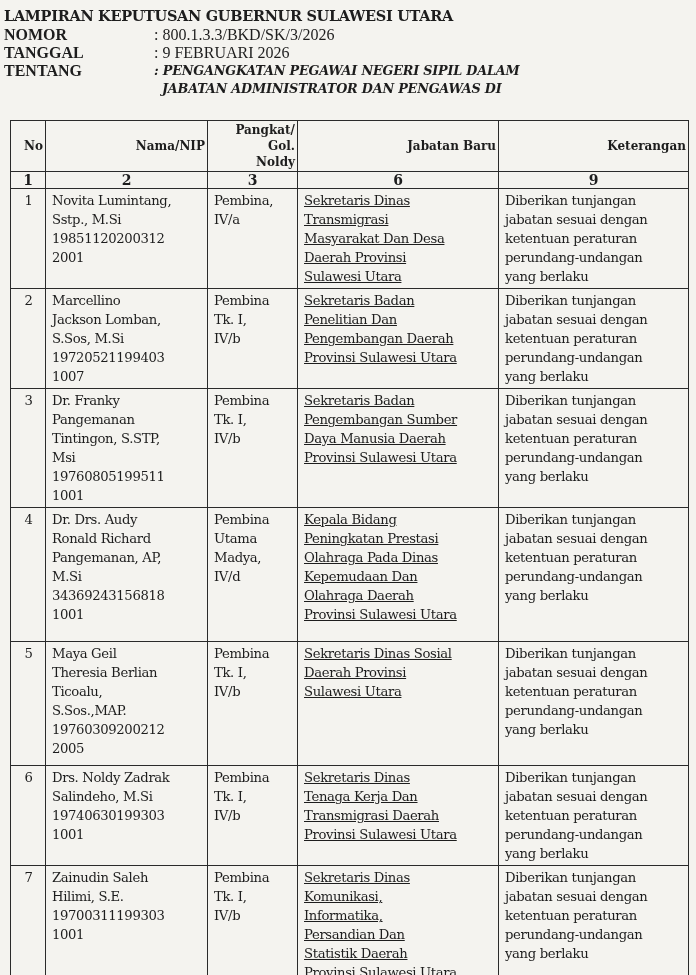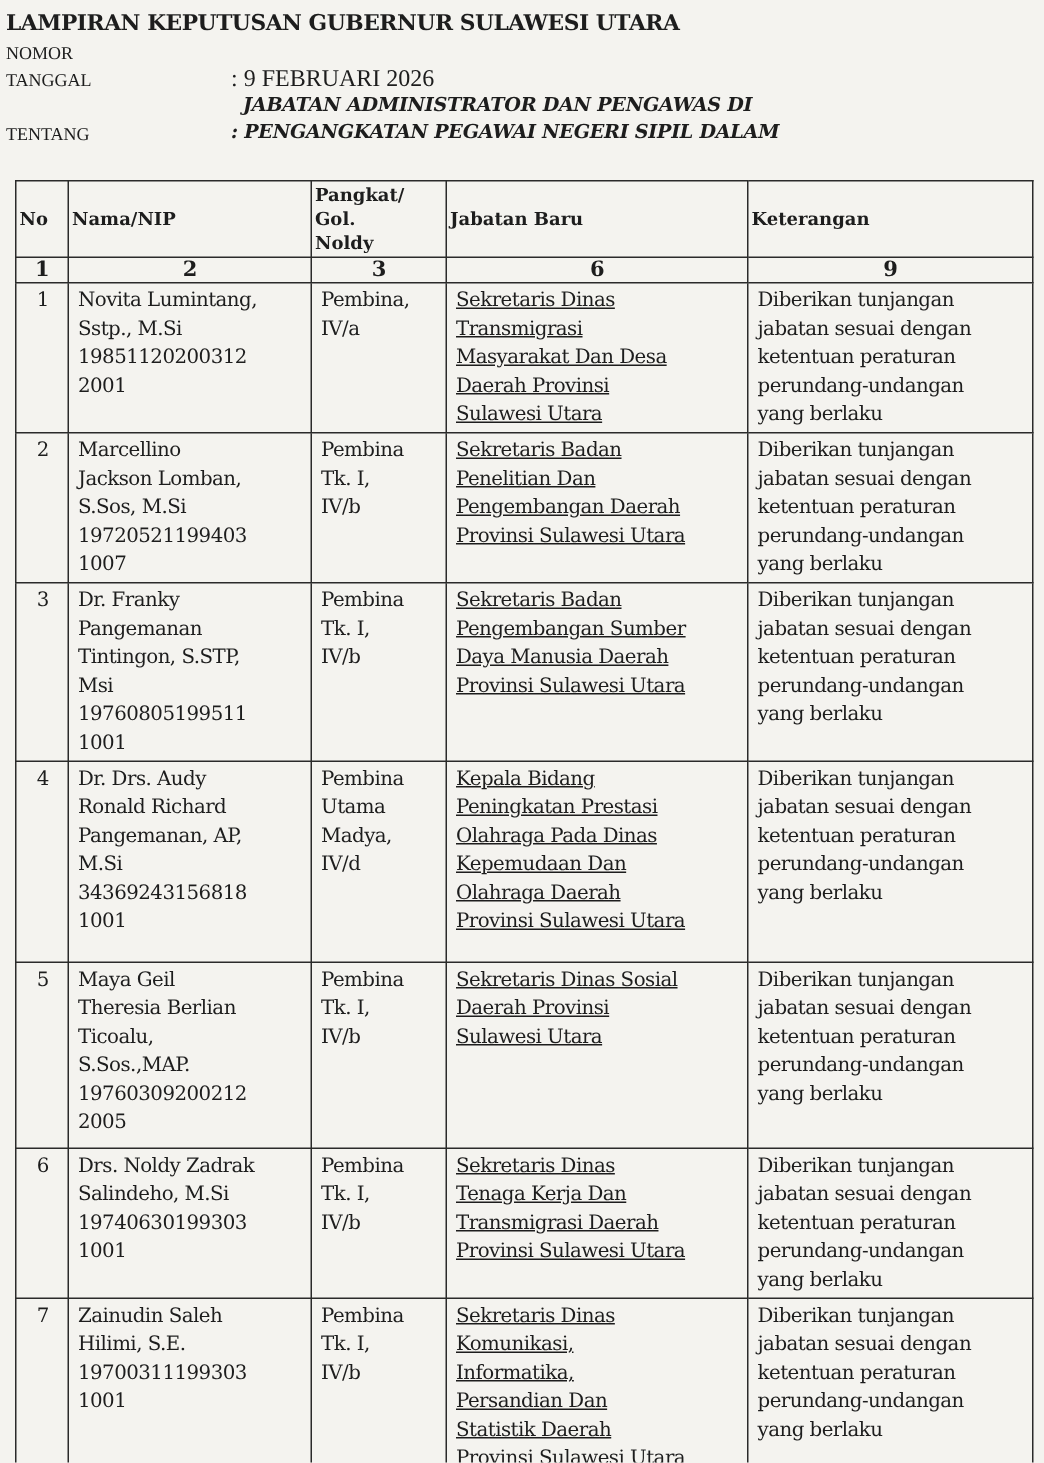--- a/index.html
+++ b/index.html
@@ -10,21 +10,21 @@
     font-family: "DejaVu Serif", "Liberation Serif", serif;
     position: relative;
   }
   .header { position: absolute; left: 4px; top: 6px; width: 670px; }
   .doc-title {
     font-family: "DejaVu Serif", serif; font-weight: bold;
     font-size: 14.5px; letter-spacing: -0.3px; line-height: 20px;
     white-space: nowrap;
   }
   .meta-row { display: flex; line-height: 18px; font-size: 15px; }
-  .meta-label { width: 150px; font-family: "Liberation Serif", serif; font-size: 12px; }
+  .meta-label { width: 150px; font-family: "Liberation Serif", serif; font-size: 16px; font-weight: bold; }
   .meta-value { font-family: "Liberation Serif", serif; font-size: 16px; }
   .subject {
     font-family: "DejaVu Serif", serif; font-style: italic; font-weight: bold;
     font-size: 12.8px; letter-spacing: -0.2px; line-height: 18px;
   }
   .subject-line { padding-left: 8px; white-space: nowrap; }
   .subject-first { padding-left: 0; }
 
   table.lamp {
     position: absolute; left: 10px; top: 120px;
@@ -32,21 +32,21 @@
     table-layout: fixed;
     width: 678px;
   }
   table.lamp th, table.lamp td {
     border: 1.5px solid #2a2a2a;
     vertical-align: top;
     padding: 2px 5px 2px 6px;
   }
   table.lamp th {
     font-family: "DejaVu Serif", serif; font-weight: bold;
-    font-size: 12px; line-height: 16px; text-align: left; vertical-align: middle;
+    font-size: 12px; line-height: 16px; text-align: right; vertical-align: middle;
     height: 48px; padding: 1px 2px;
   }
   table.lamp tr.num-row td {
     font-family: "DejaVu Serif", serif; font-weight: bold; text-align: center;
     font-size: 14px; line-height: 15px; padding: 0; height: 16px; vertical-align: middle;
   }
   table.lamp td {
     font-family: "DejaVu Serif", serif;
     font-size: 13.2px; line-height: 19px; letter-spacing: -0.35px;
   }
@@ -56,32 +56,33 @@
   td.c-pangkat { padding-right: 2px; }
   .line { display: block; white-space: nowrap; }
 </style>
 </head>
 <body>
 
 <div class="header">
   <div class="doc-title">LAMPIRAN KEPUTUSAN GUBERNUR SULAWESI UTARA</div>
   <div class="meta-row">
     <span class="meta-label">NOMOR</span>
+    <span class="meta-value">: 800.1.3.3/BKD/SK/3/2026</span>
   </div>
   <div class="meta-row">
     <span class="meta-label">TANGGAL</span>
     <span class="meta-value">: 9 FEBRUARI 2026</span>
   </div>
   <div class="meta-row">
+    <span class="meta-label">TENTANG</span>
+    <span class="subject subject-line subject-first">: PENGANGKATAN PEGAWAI NEGERI SIPIL DALAM</span>
+  </div>
+  <div class="meta-row">
     <span class="meta-label"></span>
     <span class="subject subject-line">JABATAN ADMINISTRATOR DAN PENGAWAS DI</span>
-  </div>
-  <div class="meta-row">
-    <span class="meta-label">TENTANG</span>
-    <span class="subject subject-line subject-first">: PENGANGKATAN PEGAWAI NEGERI SIPIL DALAM</span>
   </div>
 </div>
 
 <table class="lamp">
   <colgroup>
     <col style="width:35px">
     <col style="width:162px">
     <col style="width:90px">
     <col style="width:201px">
     <col style="width:190px">

